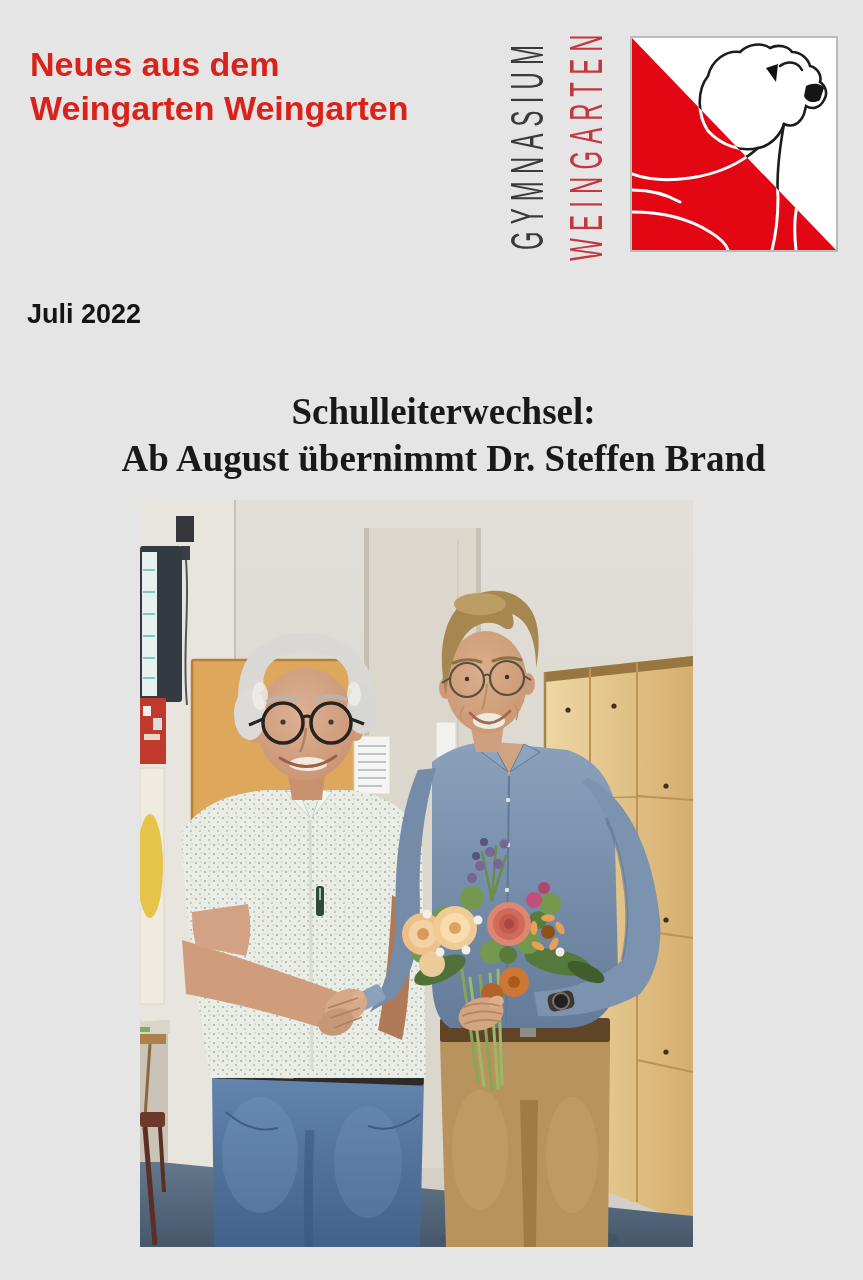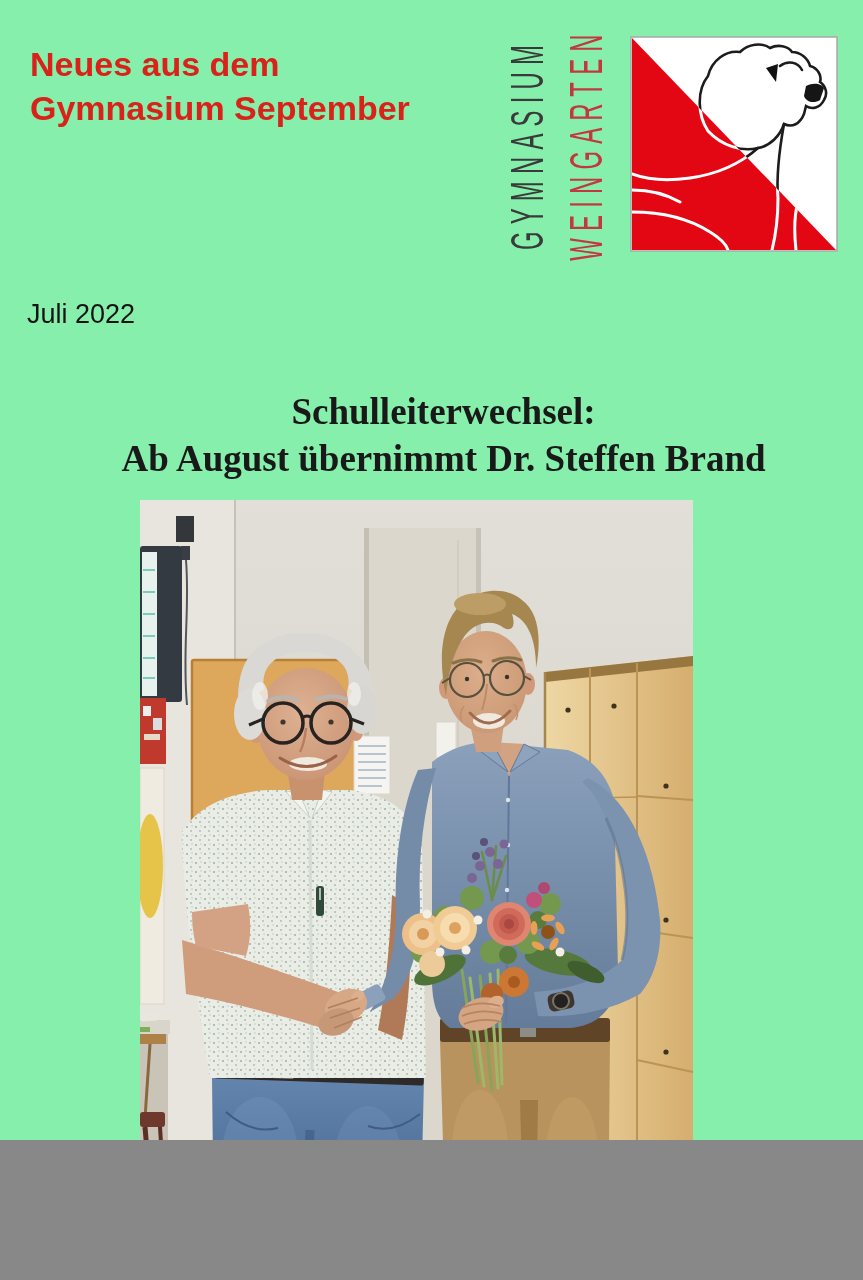--- a/index.html
+++ b/index.html
@@ -1,20 +1,20 @@
 <!DOCTYPE html>
 <html><head>
 <meta charset="utf-8">
 <style>
   html,body{margin:0;padding:0;background:#888;}
-  .page{position:relative;width:863px;height:1140px;background:#86efac;overflow:hidden;
+  .page{position:relative;width:863px;height:1280px;background:#e5e5e5;overflow:hidden;
         font-family:"Liberation Sans", sans-serif; margin:0 auto;}
   .masthead{position:absolute;left:30px;top:42px;color:#d92219;font-weight:bold;
             font-size:34px;line-height:44px;letter-spacing:0px;}
-  .issue-date{position:absolute;left:27px;top:299px;color:#141414;font-weight:normal;
+  .issue-date{position:absolute;left:27px;top:299px;color:#141414;font-weight:bold;
               font-size:27px;line-height:30px;}
   .headline{position:absolute;left:0;top:376px;width:863px;margin:12px;text-align:center;
             font-family:"Liberation Serif", serif;font-weight:bold;color:#191919;
             font-size:37px;line-height:47px;}
   .logo{position:absolute;left:0;top:0;}
   .vcol{position:absolute;top:36px;height:216px;width:46px;display:flex;
         align-items:center;justify-content:center;}
   .vcol-gym{left:504px;}
   .vcol-wein{left:563px;}
   .vinner{display:inline-block;white-space:nowrap;font-size:46px;font-weight:400;
@@ -25,21 +25,21 @@
   .photo{position:absolute;left:140px;top:500px;width:553px;height:747px;margin:0;}
   .photo svg{display:block;}
 </style>
 </head>
 <body>
 
 <div class="page">
 
   <div class="masthead">
     <div>Neues aus dem</div>
-    <div>Gymnasium September</div>
+    <div>Weingarten Weingarten</div>
   </div>
 
   <div class="logo">
     <div class="vcol vcol-gym">
       <span class="vinner">GYMNASIUM</span>
     </div>
     <div class="vcol vcol-wein">
       <span class="vinner">WEINGARTEN</span>
     </div>
     <div class="emblem">

